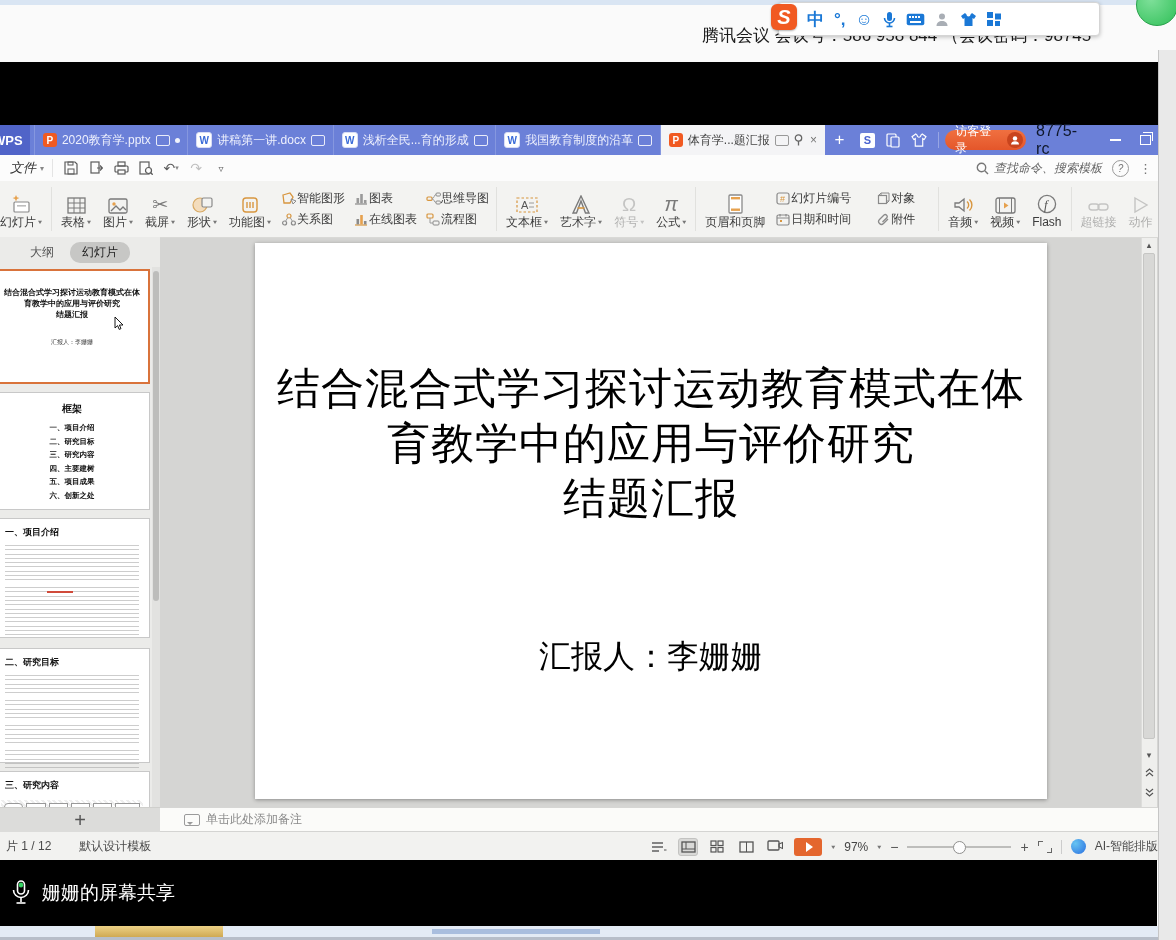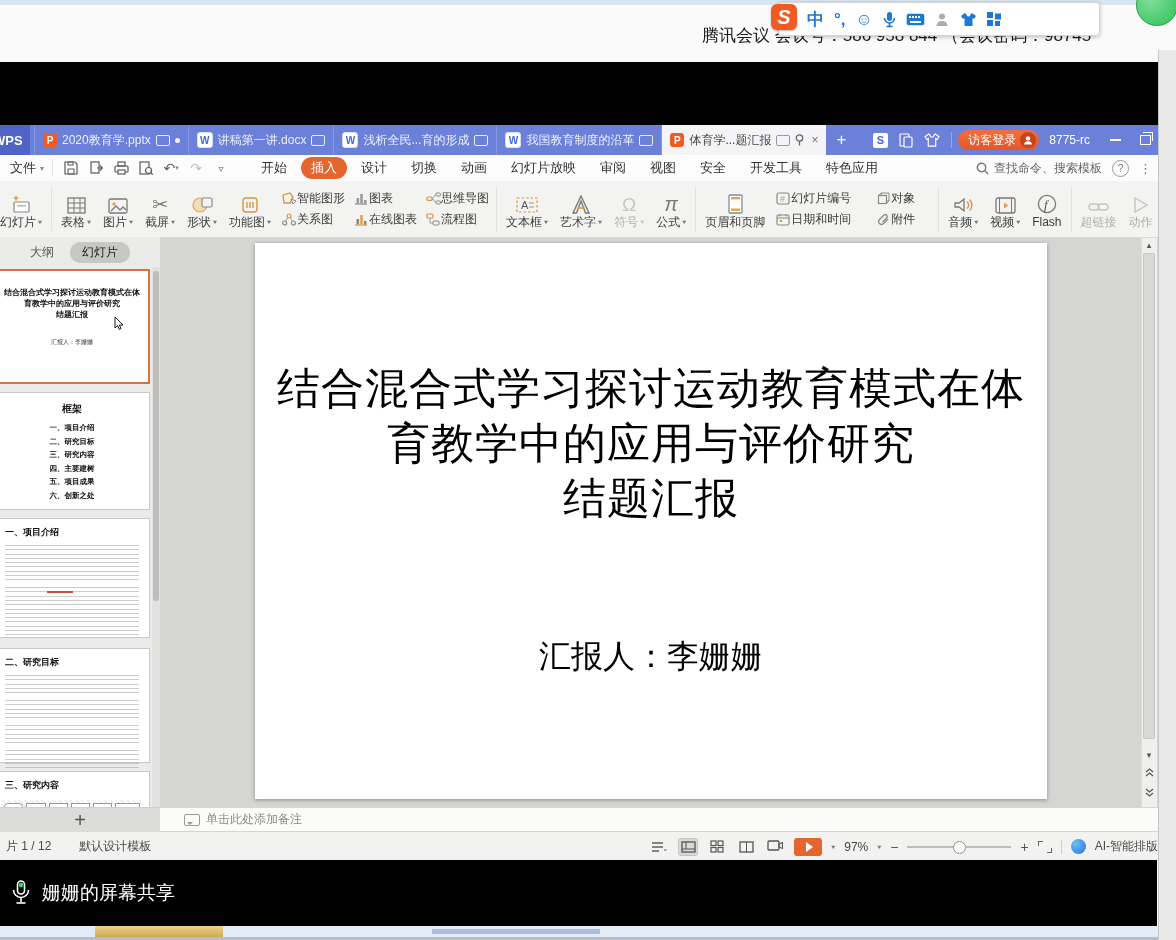--- a/index.html
+++ b/index.html
@@ -44,28 +44,28 @@
   .pin{font-size:11px;color:#666;flex:0 0 auto;}
   .tclose{font-size:12px;color:#777;margin-left:2px;flex:0 0 auto;}
   .newtab{width:30px;display:flex;align-items:center;justify-content:center;color:#fff;font-size:17px;cursor:pointer;}
   #tabbar .spacer{flex:1;}
   .tb-ic{display:flex;align-items:center;justify-content:center;width:26px;color:#fff;cursor:pointer;}
   .sq5{width:15px;height:15px;background:#fff;color:#4a63d0;font-size:11px;font-weight:bold;border-radius:2px;display:flex;align-items:center;justify-content:center;}
   .tb-sep{width:1px;background:rgba(255,255,255,.3);height:16px;align-self:center;margin:0 6px;}
   .guest{align-self:center;height:20px;background:linear-gradient(#f07040,#e4562a);border-radius:10px;color:#fff;font-size:12px;
          display:flex;align-items:center;gap:4px;padding:0 3px 0 10px;cursor:pointer;}
   .guest .av{width:16px;height:16px;border-radius:50%;background:#c9441d;display:flex;align-items:center;justify-content:center;}
-  .userid{color:#ffffff;font-size:12px;align-self:center;margin:16px 10px;}
+  .userid{color:#0f172a;font-size:16px;align-self:center;margin:16px 10px;}
   .winbtn{width:30px;display:flex;align-items:center;justify-content:center;cursor:pointer;}
   .min-g{width:11px;height:2px;background:#fff;}
   .rest-g{width:9px;height:8px;border:1px solid #fff;position:relative;}
   .rest-g:before{content:"";position:absolute;left:2px;top:-4px;width:9px;height:8px;border:1px solid #fff;border-bottom:none;border-left:none;}
 
   
-  #menubar{left:0;top:155px;width:1160px;height:26px;background:#fcfcfc;display:flex;align-items:center;font-size:13px;color:#333;z-index:2;}
+  #menubar{left:0;top:155px;width:1160px;height:26px;background:#fcfcfc;display:flex;align-items:center;font-size:13px;color:#333;z-index:2;font-style:italic;}
   #menubar .file{display:flex;align-items:center;gap:4px;padding:0 8px 0 10px;border-right:1px solid #e4e4e4;height:18px;cursor:pointer;}
   .qat{display:flex;align-items:center;gap:9px;padding:0 10px;}
   .qat .qi{width:16px;height:16px;display:flex;align-items:center;justify-content:center;color:#5a5a5a;font-size:14px;cursor:pointer;}
   .qat .dis{color:#c0c0c0;}
   .menus{display:flex;align-items:center;gap:4px;margin-left:12px;}
   .mitem{padding:2px 10px;cursor:pointer;white-space:nowrap;}
   .mitem.active{background:#e4662e;color:#fff;border-radius:11px;}
   #menubar .mright{margin-left:auto;display:flex;align-items:center;gap:10px;padding-right:8px;color:#555;}
   .searchbox{display:flex;align-items:center;gap:5px;font-size:12px;color:#666;cursor:text;}
   .qmark{width:15px;height:15px;border:1px solid #9a9a9a;border-radius:50%;font-size:10px;display:flex;align-items:center;justify-content:center;color:#777;cursor:pointer;}
@@ -308,33 +308,20 @@
       <svg width="14" height="14" viewBox="0 0 14 14">
           <rect x="1" y="1" width="9" height="12" fill="none" stroke="#5a5a5a" stroke-width="1.2"></rect>
           <circle cx="9.5" cy="9.5" r="3" fill="#fcfcfc" stroke="#5a5a5a" stroke-width="1.2"></circle>
           <line x1="11.7" y1="11.7" x2="13.7" y2="13.7" stroke="#5a5a5a" stroke-width="1.4"></line>
         </svg>
     </span>
     <span class="qi">↶<span style="font-size:7px;color:#888;">▾</span></span>
     <span class="qi dis">↷</span>
     <span class="qi" style="font-size:10px;">▿</span>
   </div>
-  <div class="menus">
-    <span class="mitem">开始</span>
-    <span class="mitem active">插入</span>
-    <span class="mitem">设计</span>
-    <span class="mitem">切换</span>
-    <span class="mitem">动画</span>
-    <span class="mitem">幻灯片放映</span>
-    <span class="mitem">审阅</span>
-    <span class="mitem">视图</span>
-    <span class="mitem">安全</span>
-    <span class="mitem">开发工具</span>
-    <span class="mitem">特色应用</span>
-  </div>
   <div class="mright">
     <div class="searchbox">
       <svg width="13" height="13" viewBox="0 0 13 13">
           <circle cx="5.5" cy="5.5" r="4.2" fill="none" stroke="#777" stroke-width="1.4"></circle>
           <line x1="8.8" y1="8.8" x2="12" y2="12" stroke="#777" stroke-width="1.4"></line>
         </svg>
       <span>查找命令、搜索模板</span>
     </div>
     <span class="qmark">?</span>
     <span class="kebab">⋮</span>

